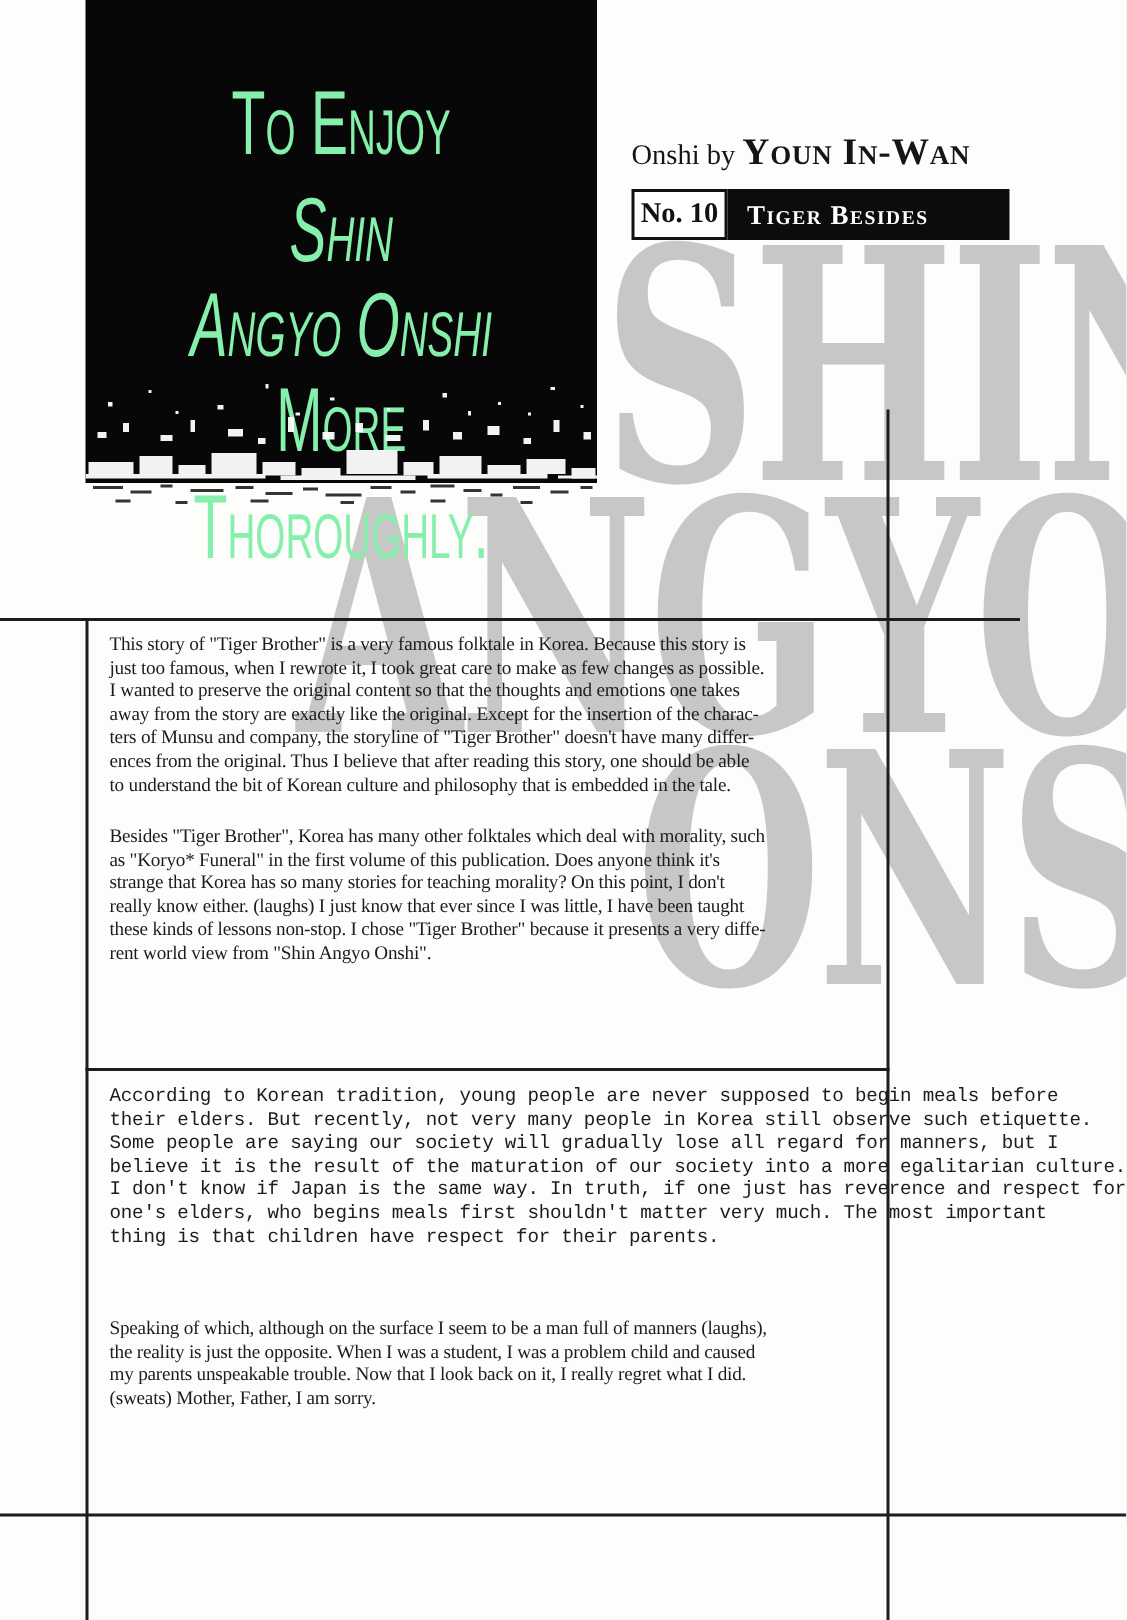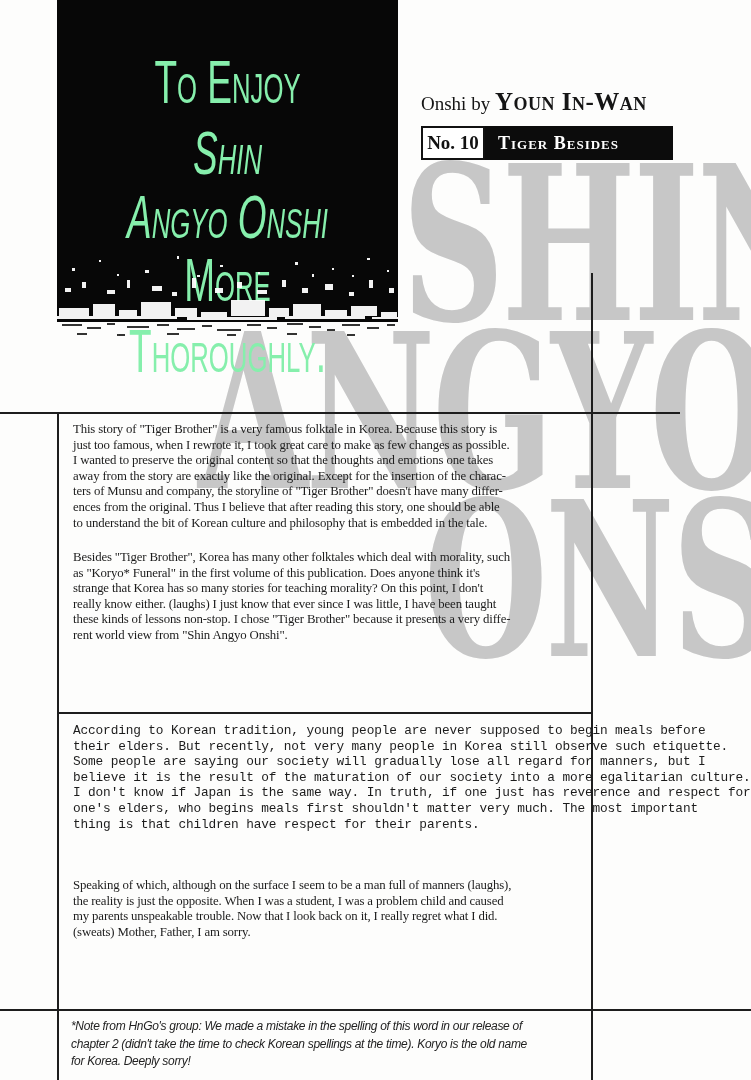--- a/index.html
+++ b/index.html
@@ -203,17 +203,14 @@
 Some people are saying our society will gradually lose all regard for manners, but I
 believe it is the result of the maturation of our society into a more egalitarian culture.
 I don't know if Japan is the same way. In truth, if one just has reverence and respect for
 one's elders, who begins meals first shouldn't matter very much. The most important
 thing is that children have respect for their parents.</div>
   <div class="para p4">Speaking of which, although on the surface I seem to be a man full of manners (laughs),
 the reality is just the opposite. When I was a student, I was a problem child and caused
 my parents unspeakable trouble. Now that I look back on it, I really regret what I did.
 (sweats) Mother, Father, I am sorry.</div>
 
-  <div class="footnote">*Note from HnGo's group: We made a mistake in the spelling of this word in our release of
-chapter 2 (didn't take the time to check Korean spellings at the time). Koryo is the old name
-for Korea. Deeply sorry!</div>
 
 </div>
 
 </body></html>

